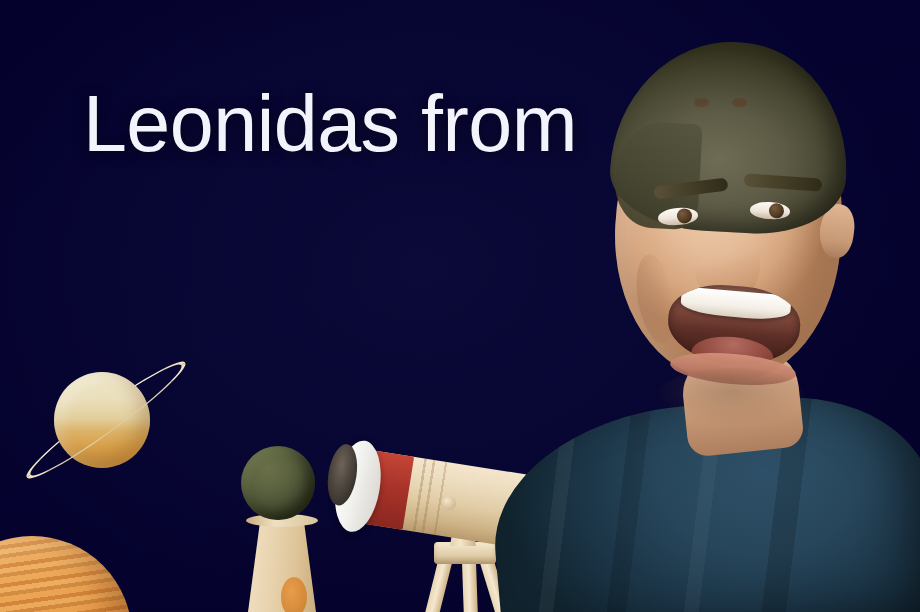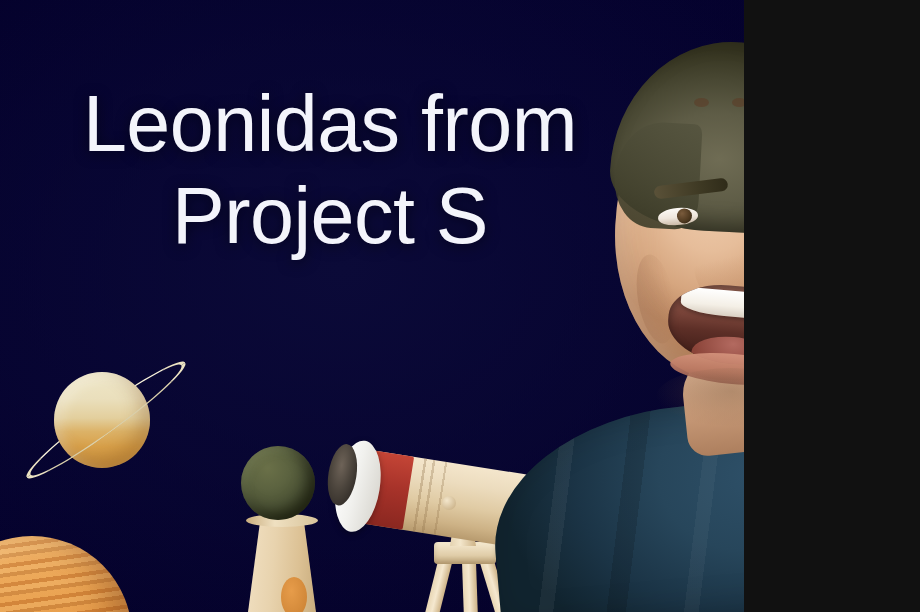--- a/index.html
+++ b/index.html
@@ -1,19 +1,19 @@
 <!DOCTYPE html>
 <html><head>
 <meta charset="utf-8">
 <title>Video Thumbnail</title>
 <style>
   html,body{margin:0;padding:0;background:#111;}
   #stage{
     position:relative;
-    width:744px;height:612px;
+    width:920px;height:612px;
     overflow:hidden;
     background:#04012c;
     font-family:"Liberation Sans", sans-serif;
     user-select:none;
   }
 
   
   .bg-base{
     position:absolute;inset:0;
     background:
@@ -359,16 +359,15 @@
     <div class="mouth">
       <div class="teeth"></div>
       <div class="tongue"></div>
     </div>
     <div class="lip-lower"></div>
     <div class="chin-shadow"></div>
   </div>
 
   <div class="title-block">
     <span class="title-line">Leonidas from</span>
-    <span class="title-line">Project S</span>
   </div>
 
 </div>
 
 </body></html>

